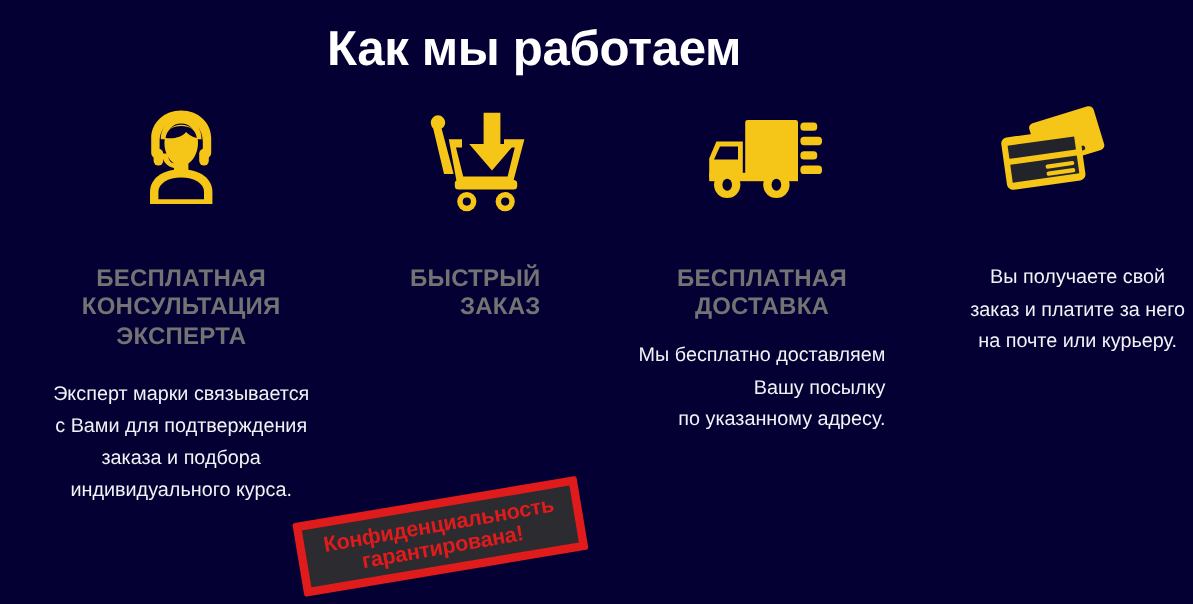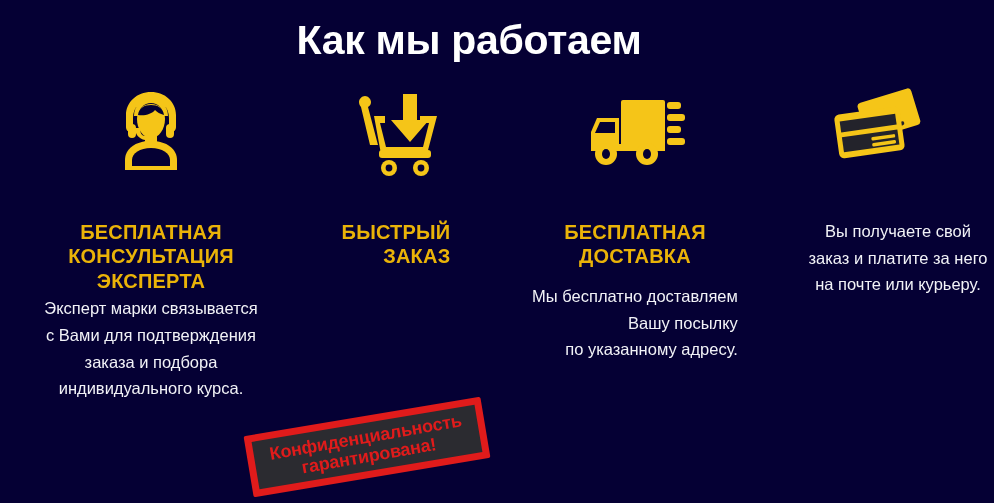--- a/index.html
+++ b/index.html
@@ -28,21 +28,20 @@
     position: absolute;
     top: 18px;
     left: 0;
     width: 890px;
     text-align: center;
     color: #ffffff;
     font-size: 41px;
     font-weight: bold;
     letter-spacing: -0.3px;
     line-height: 1.1;
-    padding-left: 24px;
   }
 
   
   .columns {
     position: absolute;
     top: 88px;
     left: 0;
     width: 994px;
     display: flex;
     flex-direction: row;
@@ -62,30 +61,30 @@
   .icon-wrap {
     height: 92px;
     display: flex;
     align-items: center;
     justify-content: center;
   }
   .icon-wrap svg { display: block; }
 
   .col-heading {
     margin-top: 40px;
-    color: #eab308;
+    color: #737373;
     font-size: 20px;
     font-weight: bold;
     line-height: 1.22;
     letter-spacing: 0.2px;
     text-transform: uppercase;
     white-space: pre-line;
   }
   .col-body {
-    margin-top: 2px;
+    margin-top: 22px;
     color: #f2f2f7;
     font-size: 16.5px;
     line-height: 1.62;
     white-space: pre-line;
   }
   .col-2 .col-body { margin-top: 14px; }
   .col-3 .col-body { margin-top: 14px; text-align: right; }
   .col-4 .col-body { margin-top: 38px; margin-left: 36px; }
 
   

